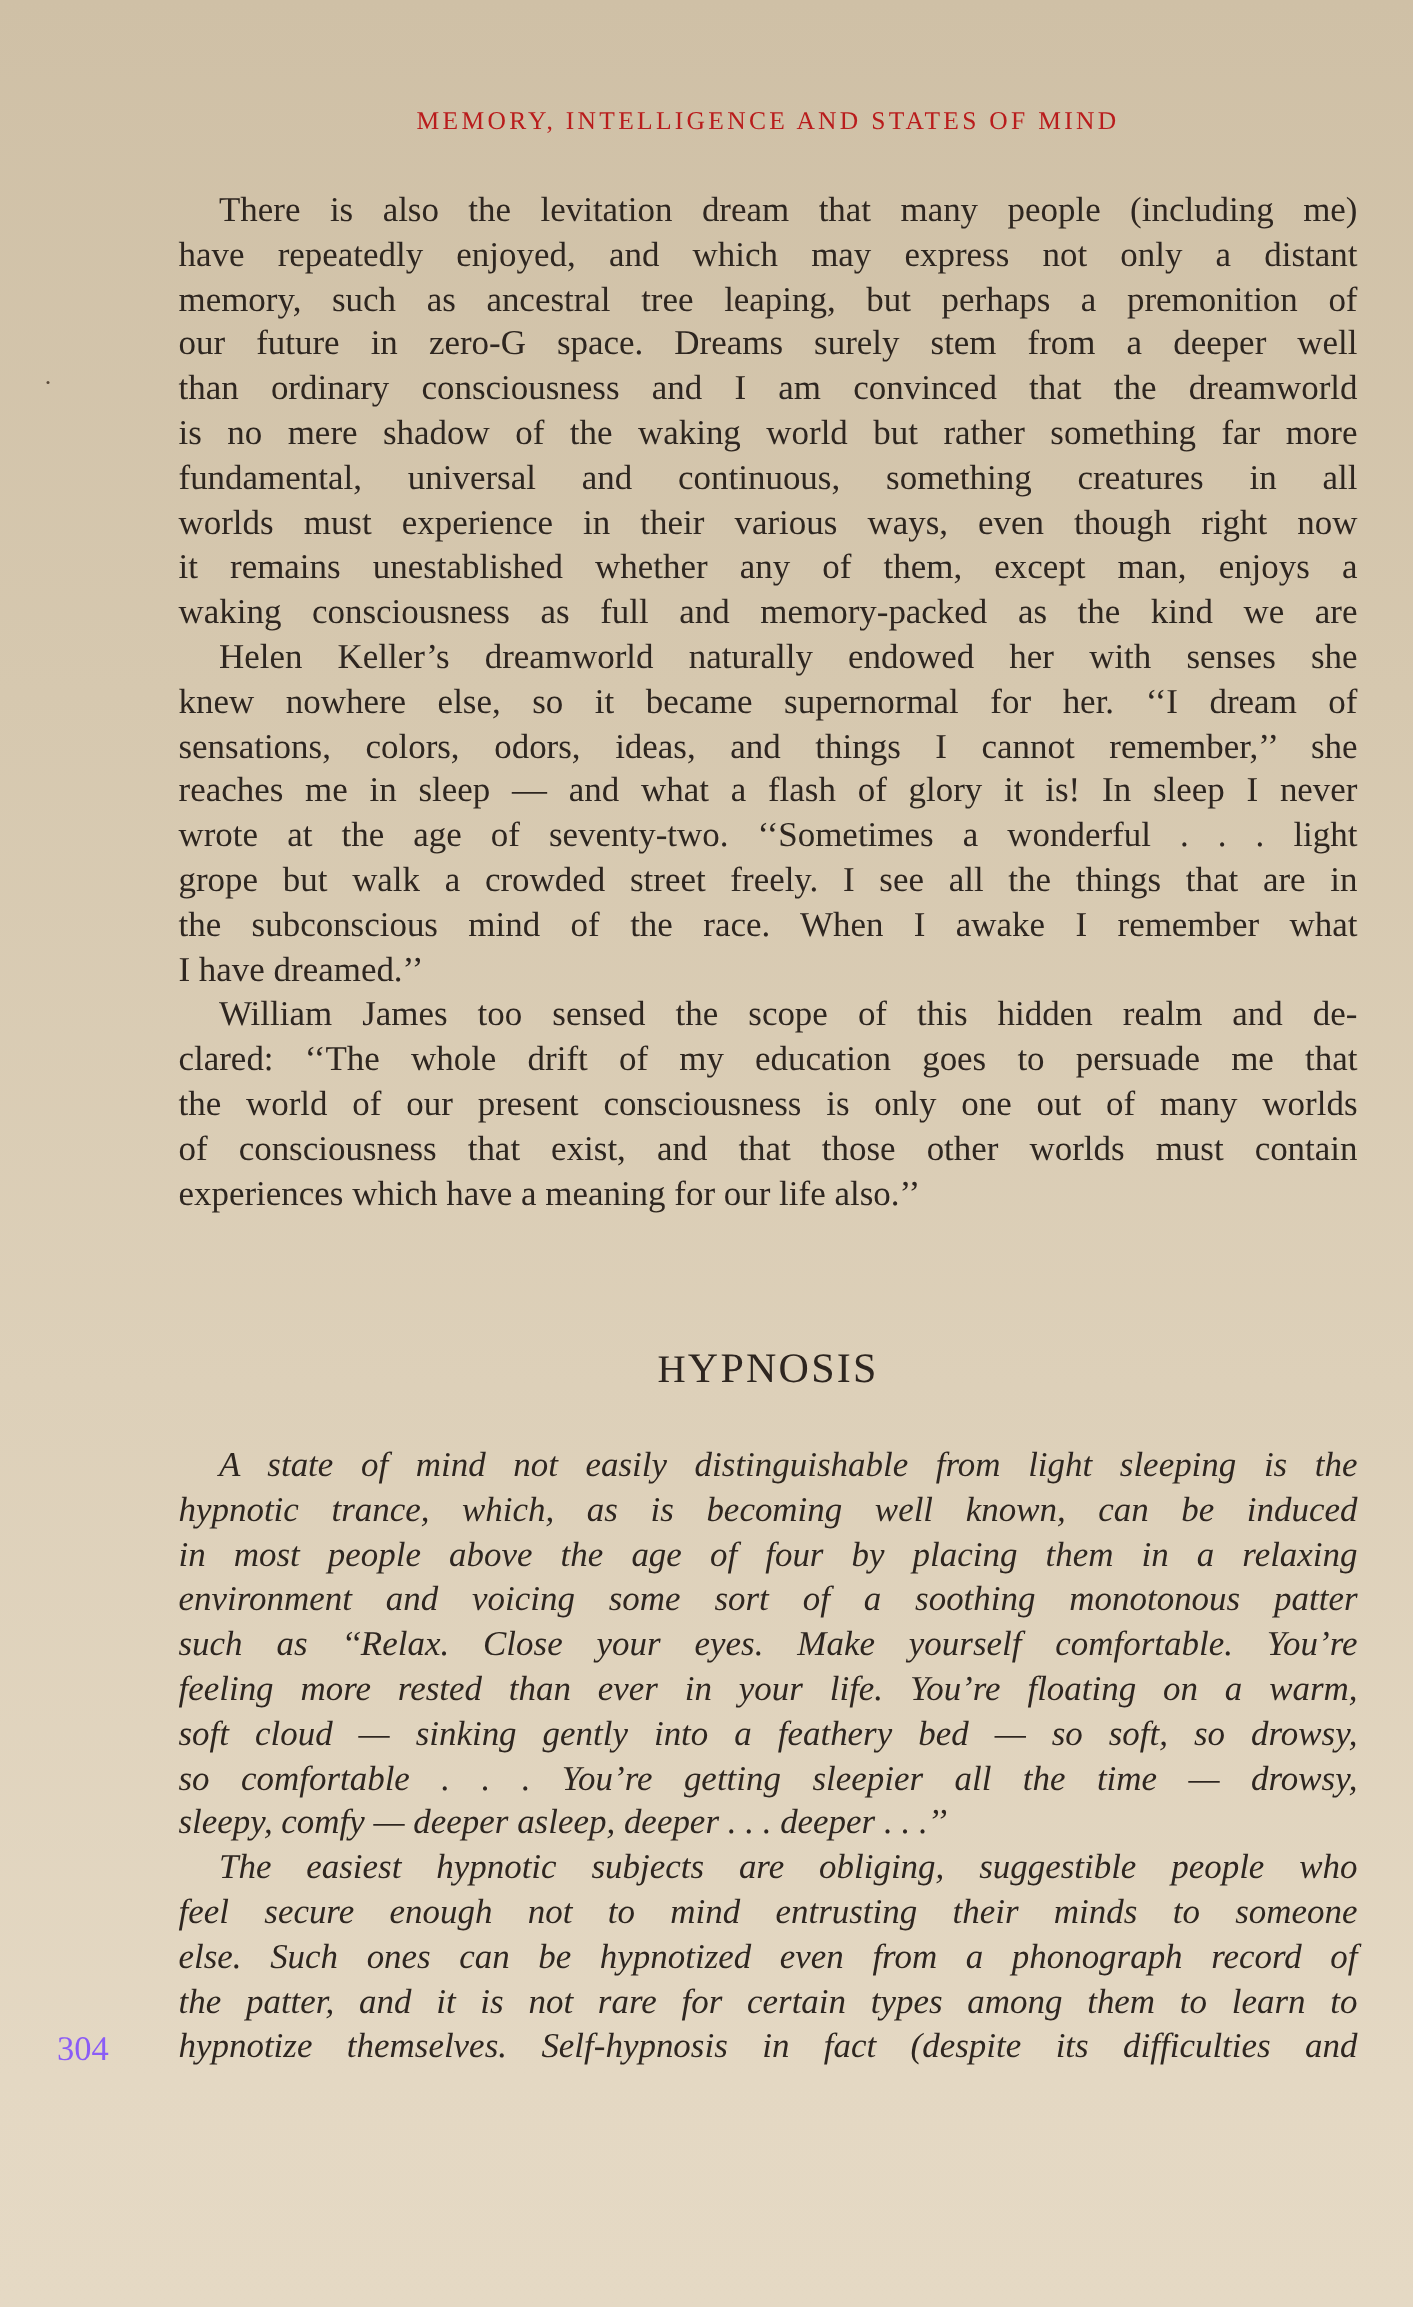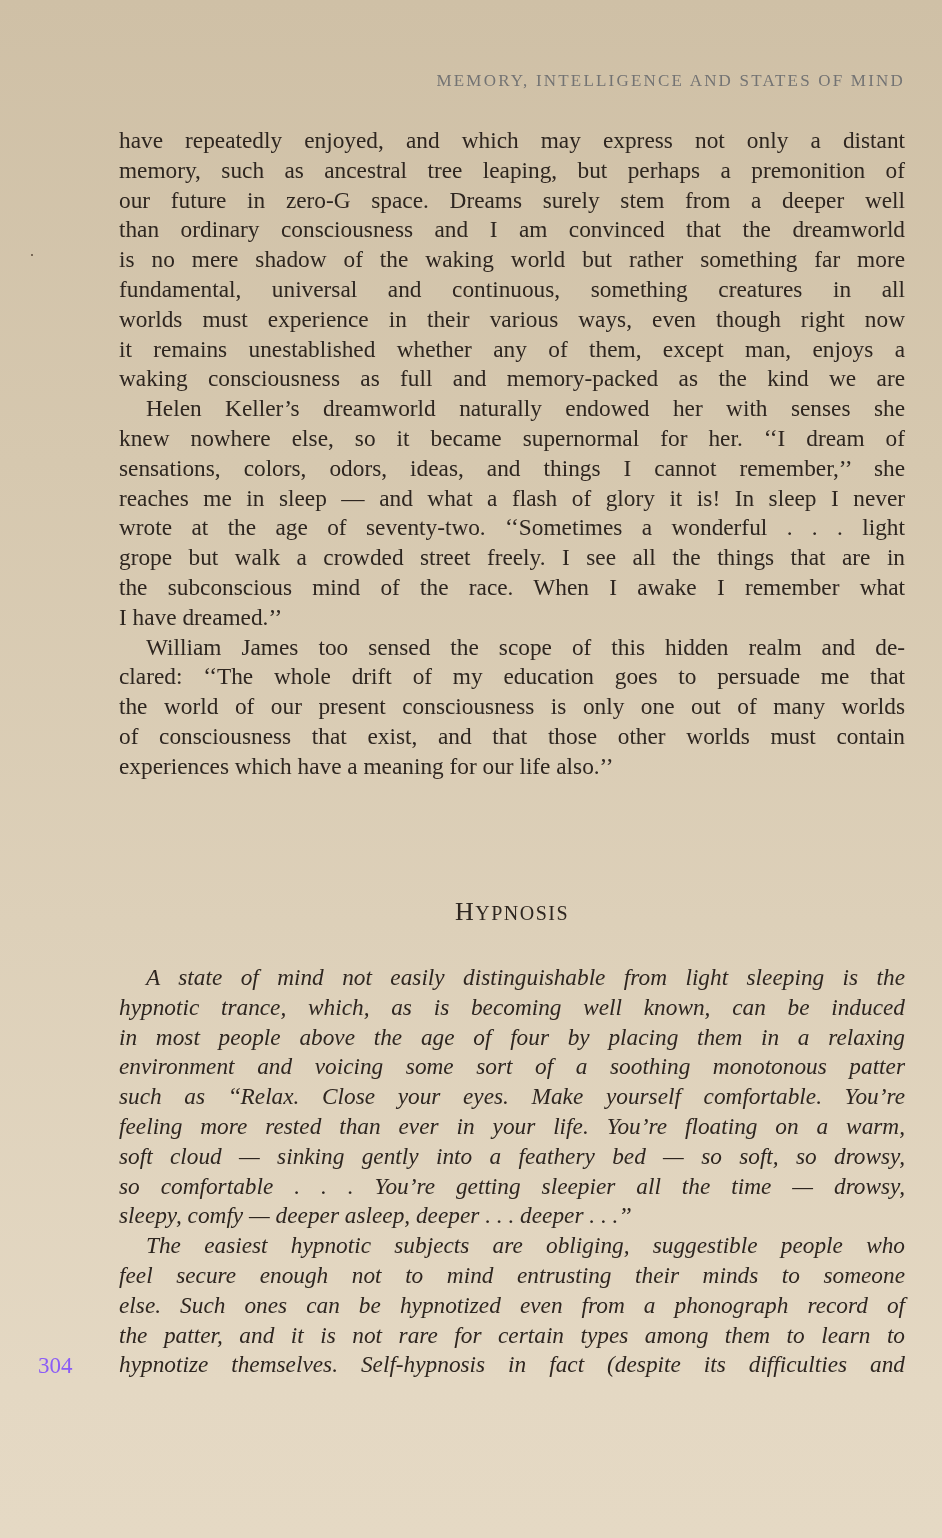--- a/index.html
+++ b/index.html
@@ -20,24 +20,24 @@
       left: 0;
       top: 0;
       width: 942px;
       height: 1538px;
     }
     .running-head {
       position: absolute;
       top: 71px;
       left: 119px;
       width: 786px;
-      text-align: right;
+      text-align: center;
       font-size: 17px;
       letter-spacing: 2.2px;
-      color: #737373;
+      color: #b91c1c;
     }
     .body-block {
       position: absolute;
       left: 119px;
       width: 786px;
       font-size: 23.3px;
       line-height: 29.8px;
       text-align: justify;
       color: #2e2620;
     }
@@ -58,21 +58,21 @@
       position: absolute;
       top: 897px;
       left: 119px;
       width: 786px;
       text-align: center;
       font-size: 26px;
       letter-spacing: 1.5px;
       color: #2e2620;
     }
     .section-heading .sc {
-      font-size: 20px;
+      font-size: 28px;
     }
     .page-number {
       position: absolute;
       left: 38px;
       top: 1353px;
       font-size: 23px;
       color: #8b5cf6;
     }
     .speck {
       position: absolute;
@@ -88,20 +88,21 @@
 <body>
 
 <div class="page">
 
   <div class="running-head">MEMORY, INTELLIGENCE AND STATES OF MIND</div>
 
   <div class="speck"></div>
 
   <div class="body-block" id="block-before" style="top:126px;">
 
+    <span class="line indent">There is also the levitation dream that many people (including me)</span>
     <span class="line">have repeatedly enjoyed, and which may express not only a distant</span>
     <span class="line">memory, such as ancestral tree leaping, but perhaps a premonition of</span>
     <span class="line">our future in zero-G space.  Dreams surely stem from a deeper well</span>
     <span class="line">than ordinary consciousness and I am convinced that the dreamworld</span>
     <span class="line">is no mere shadow of the waking world but rather something far more</span>
     <span class="line">fundamental, universal and continuous, something creatures in all</span>
     <span class="line">worlds must experience in their various ways, even though right now</span>
     <span class="line">it remains unestablished whether any of them, except man, enjoys a</span>
     <span class="line">waking consciousness as full and memory-packed as the kind we are</span>
 

